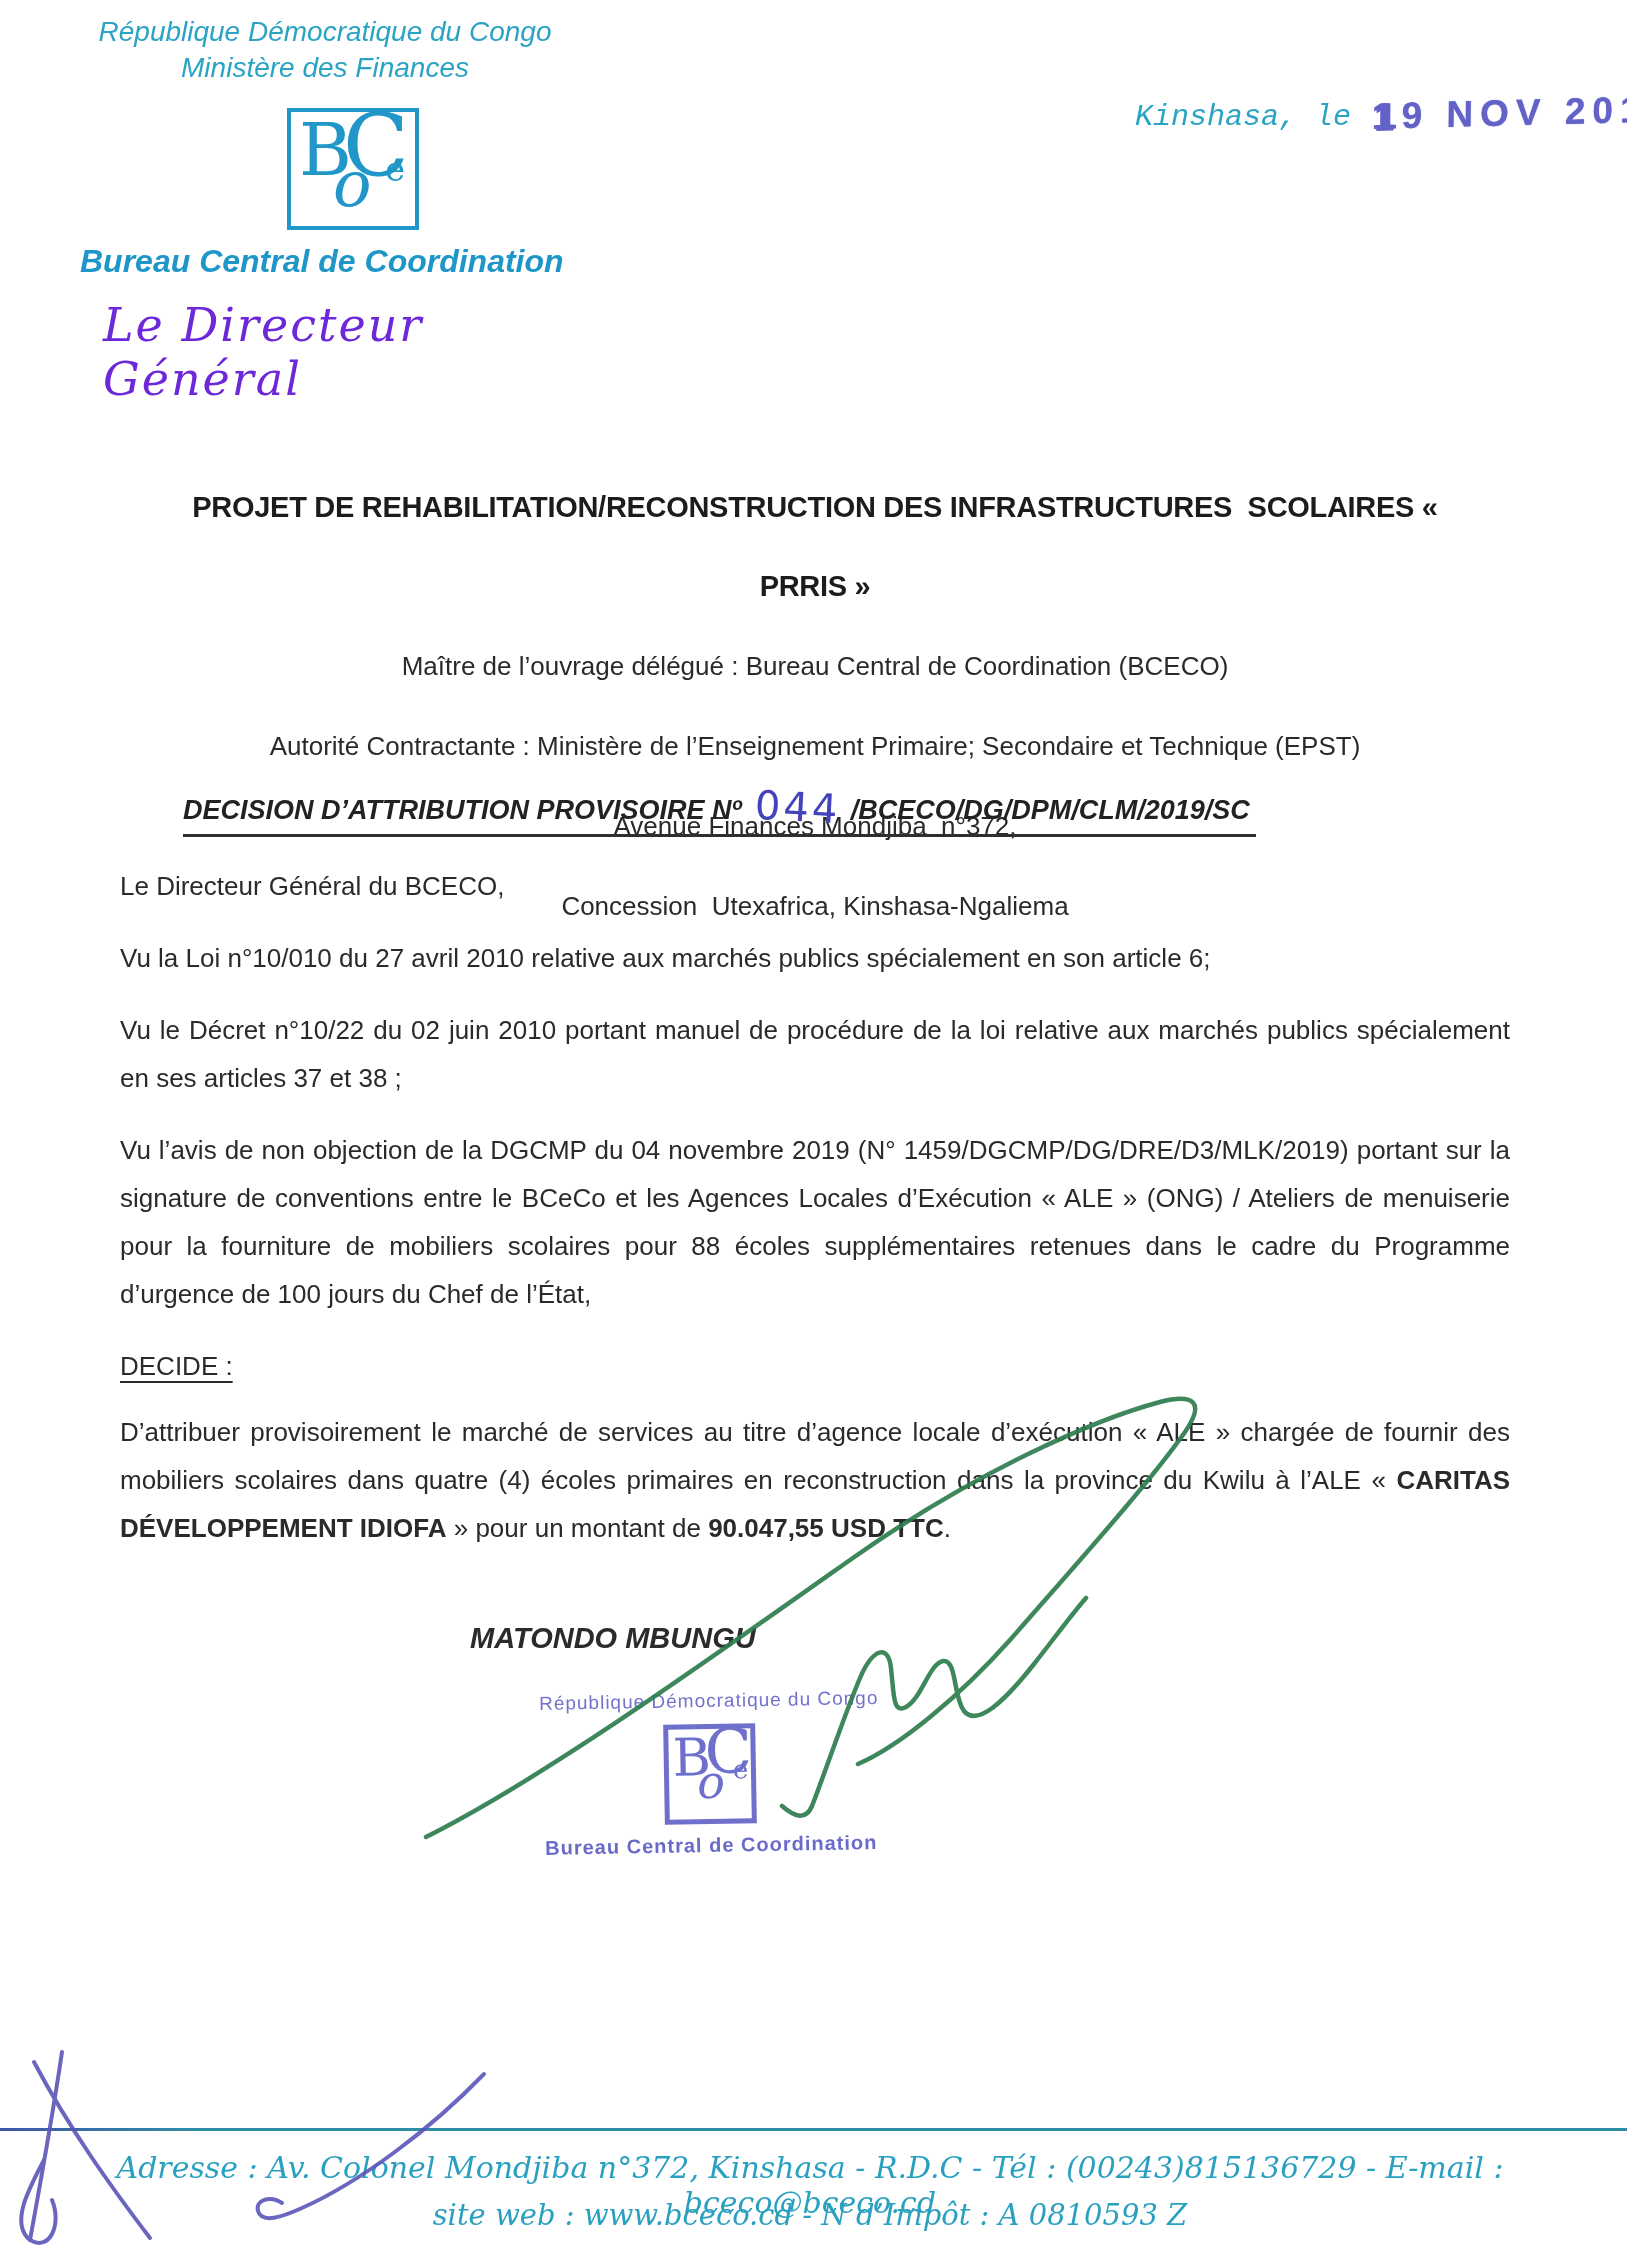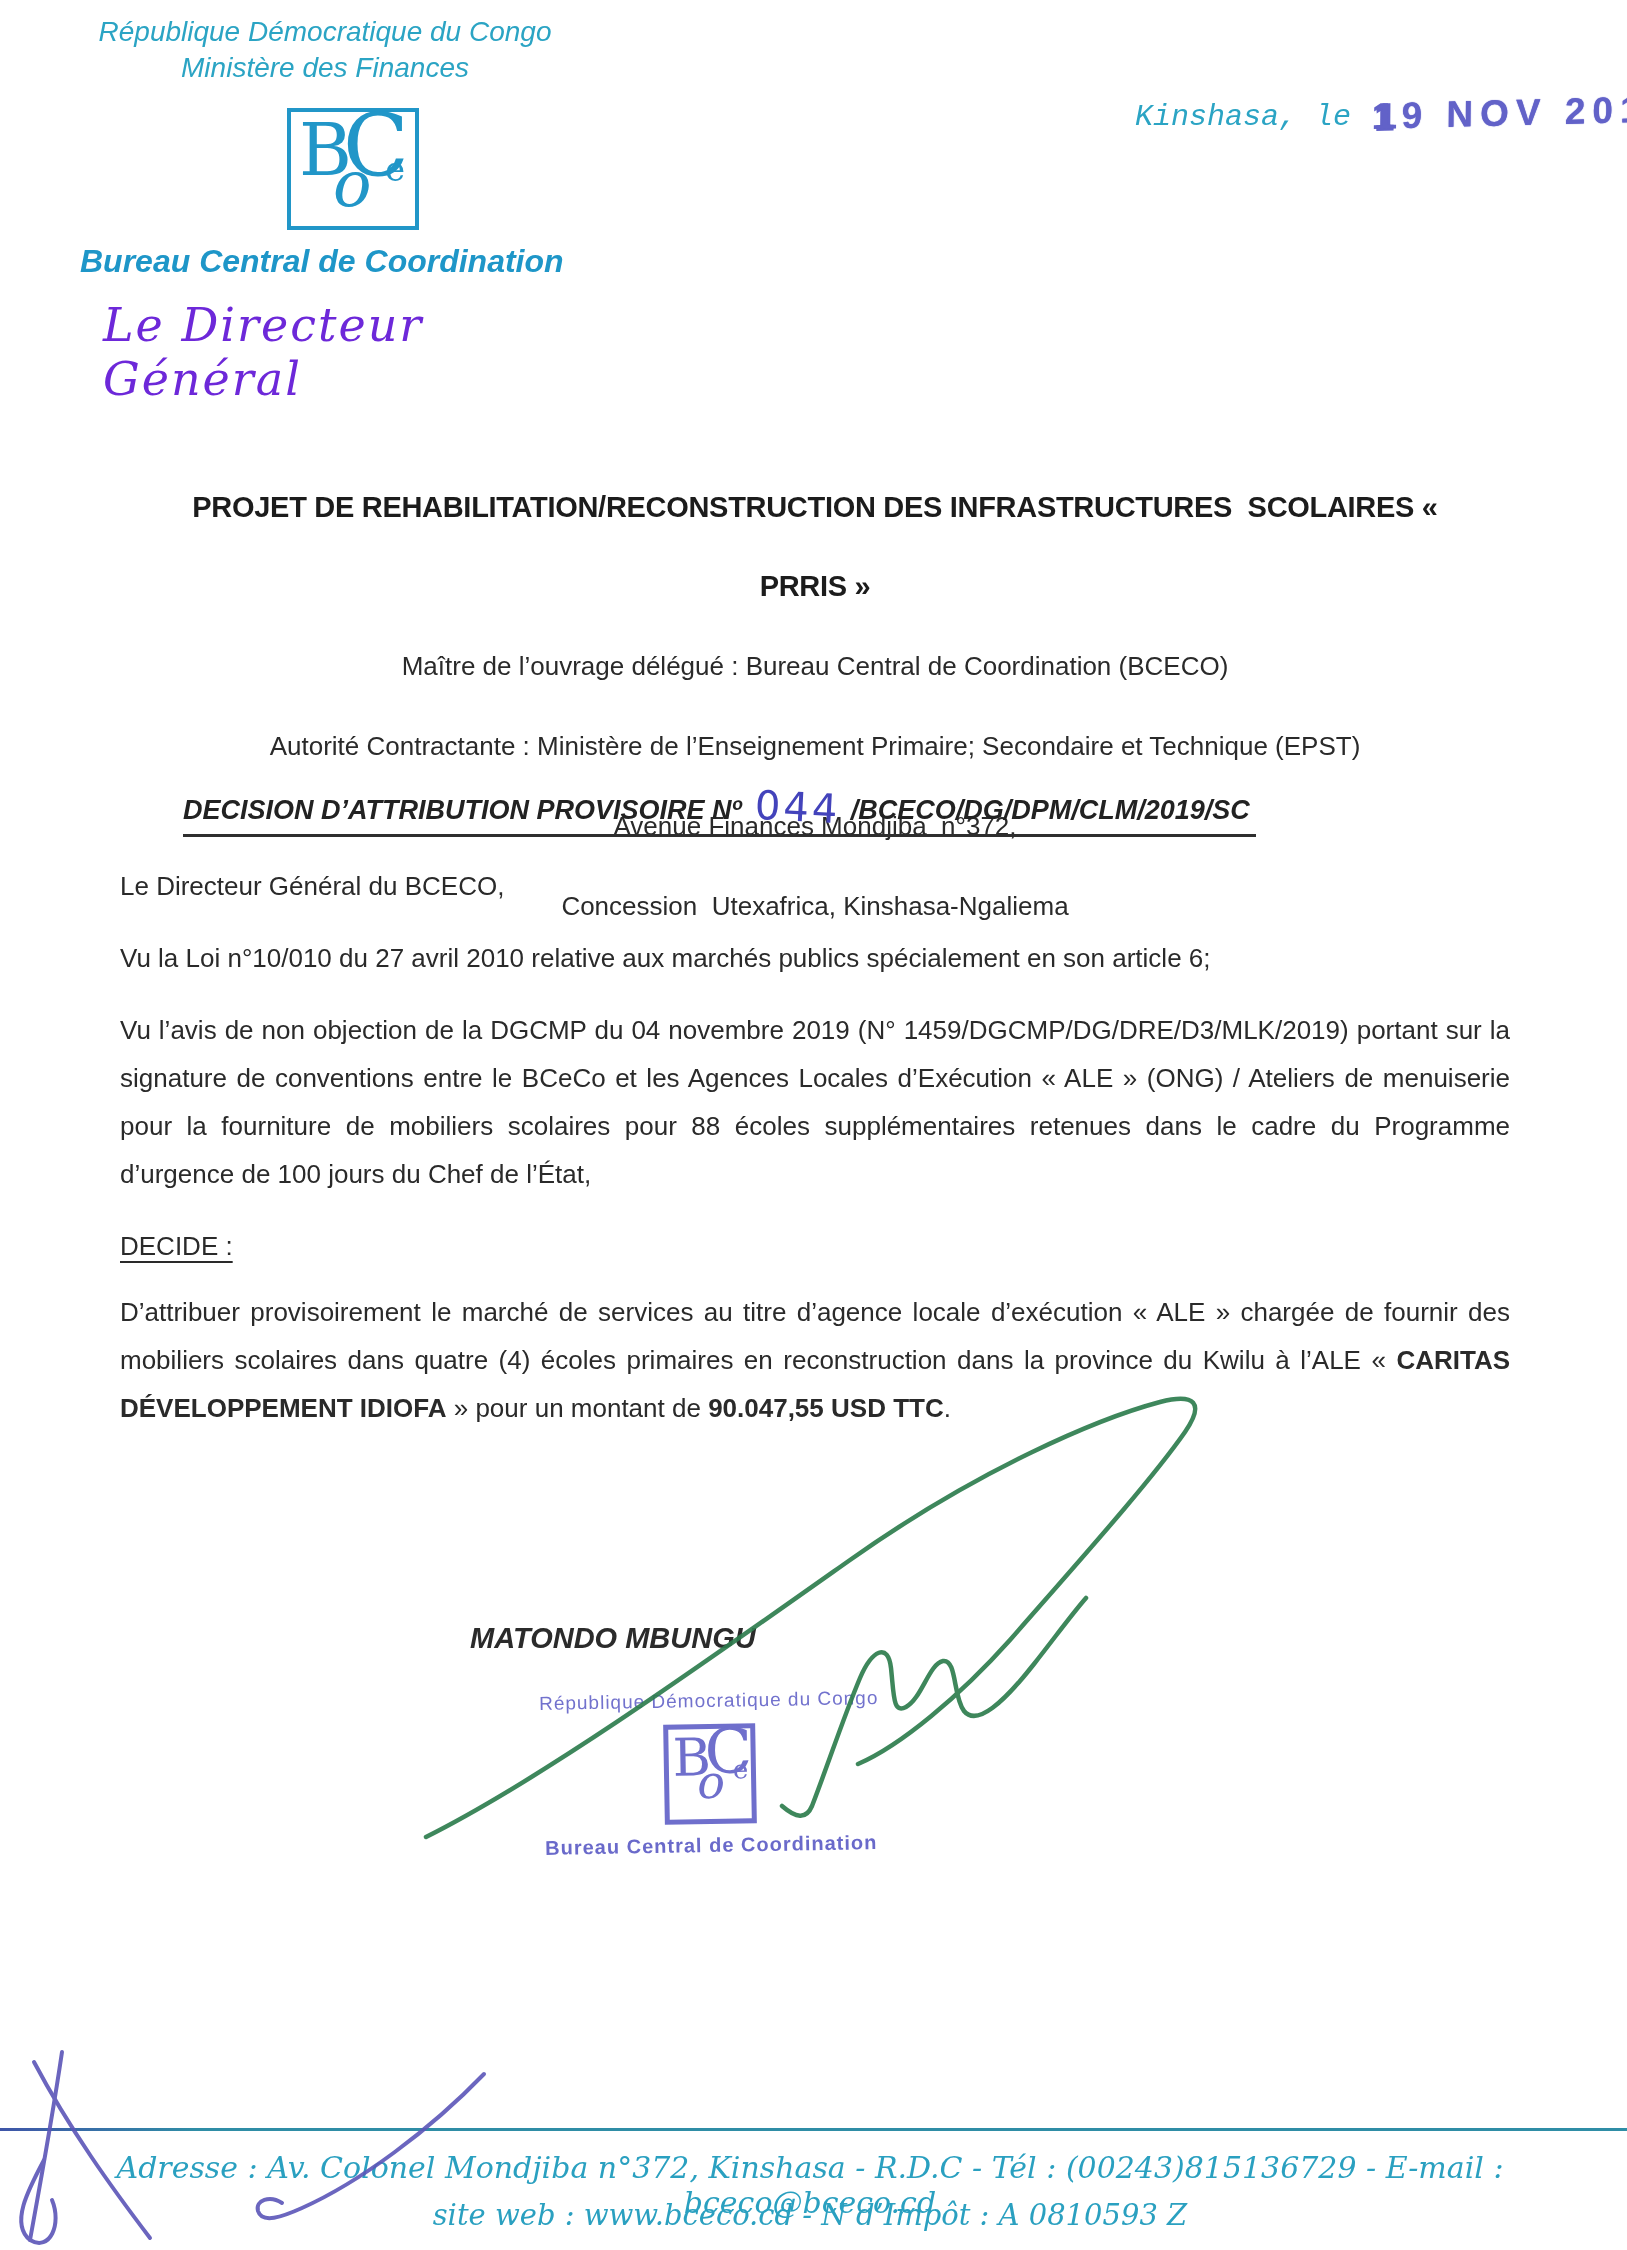--- a/index.html
+++ b/index.html
@@ -111,20 +111,21 @@
     <div class="t-sub" data-interactable="false">Concession  Utexafrica, Kinshasa-Ngaliema</div>
   </div>
 
   <div class="decision-line" data-interactable="false">
     <span data-interactable="false">DECISION D’ATTRIBUTION PROVISOIRE  Nº</span><span class="hand-number" data-interactable="false">044</span><span data-interactable="false">/BCECO/DG/DPM/CLM/2019/SC</span>
   </div>
 
   <div class="body-text" data-interactable="false">
     <p style="text-align:left;" data-interactable="false">Le Directeur Général du BCECO,</p>
     <p data-interactable="false">Vu la Loi n°10/010 du 27 avril 2010 relative aux marchés publics spécialement en son article 6;</p>
+    <p data-interactable="false">Vu le Décret n°10/22 du 02 juin 2010 portant manuel de procédure de la loi relative aux marchés publics spécialement en ses articles 37 et 38 ;</p>
     <p data-interactable="false">Vu l’avis de non objection de la DGCMP du 04 novembre 2019 (N° 1459/DGCMP/DG/DRE/D3/MLK/​2019) portant sur la signature de conventions entre le BCeCo et les Agences Locales d’Exécution « ALE » (ONG) / Ateliers de menuiserie pour la fourniture de mobiliers scolaires pour 88 écoles supplémentaires retenues dans le cadre du Programme d’urgence de 100 jours du Chef de l’État,</p>
     <p class="decide" data-interactable="false">DECIDE :</p>
     <p data-interactable="false"><span data-interactable="false">D’attribuer provisoirement le marché de services au titre d’agence locale d’exécution « ALE » chargée de fournir des mobiliers scolaires dans quatre (4) écoles primaires en reconstruction dans la province du Kwilu à l’ALE « </span><span class="bold" data-interactable="false">CARITAS DÉVELOPPEMENT IDIOFA</span><span data-interactable="false"> » pour un montant de </span><span class="bold" data-interactable="false">90.047,55 USD TTC</span><span data-interactable="false">.</span></p>
   </div>
 
   <div class="sig-name" data-interactable="false">MATONDO MBUNGU</div>
 
   <div class="stamp" data-interactable="false">
     <div class="stamp-top" data-interactable="false">République Démocratique du Congo</div>
     <div class="stamp-logo" data-interactable="false">

